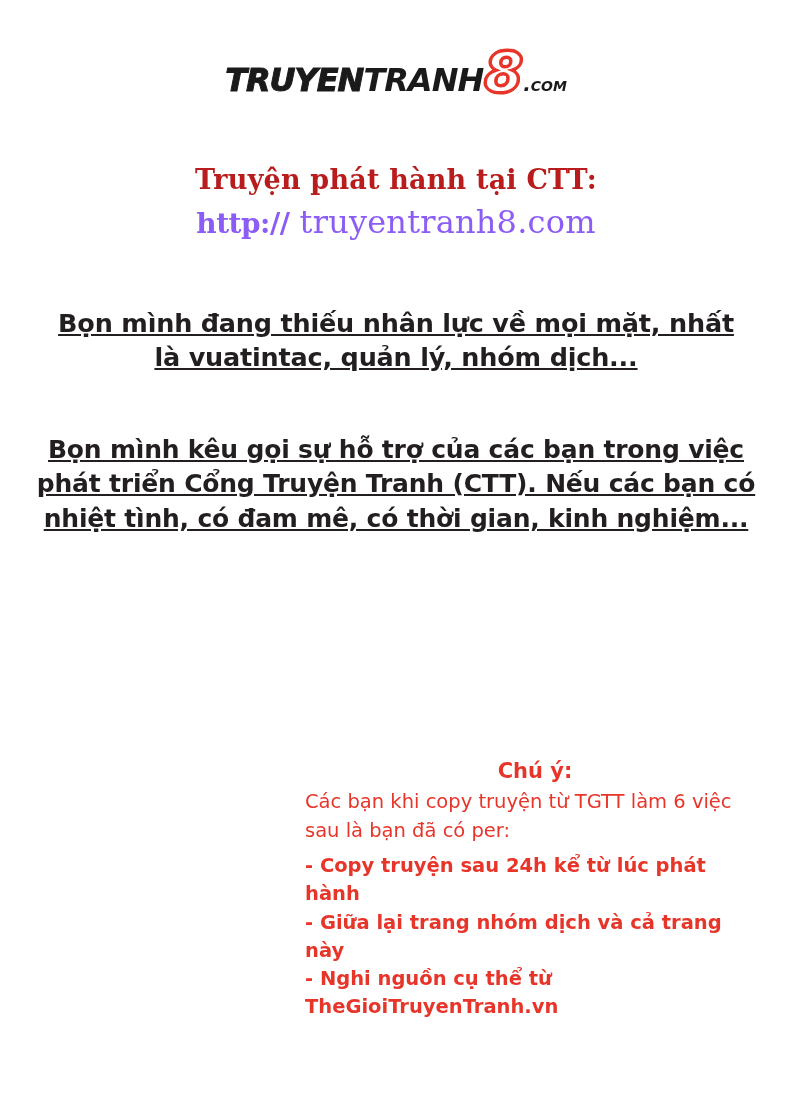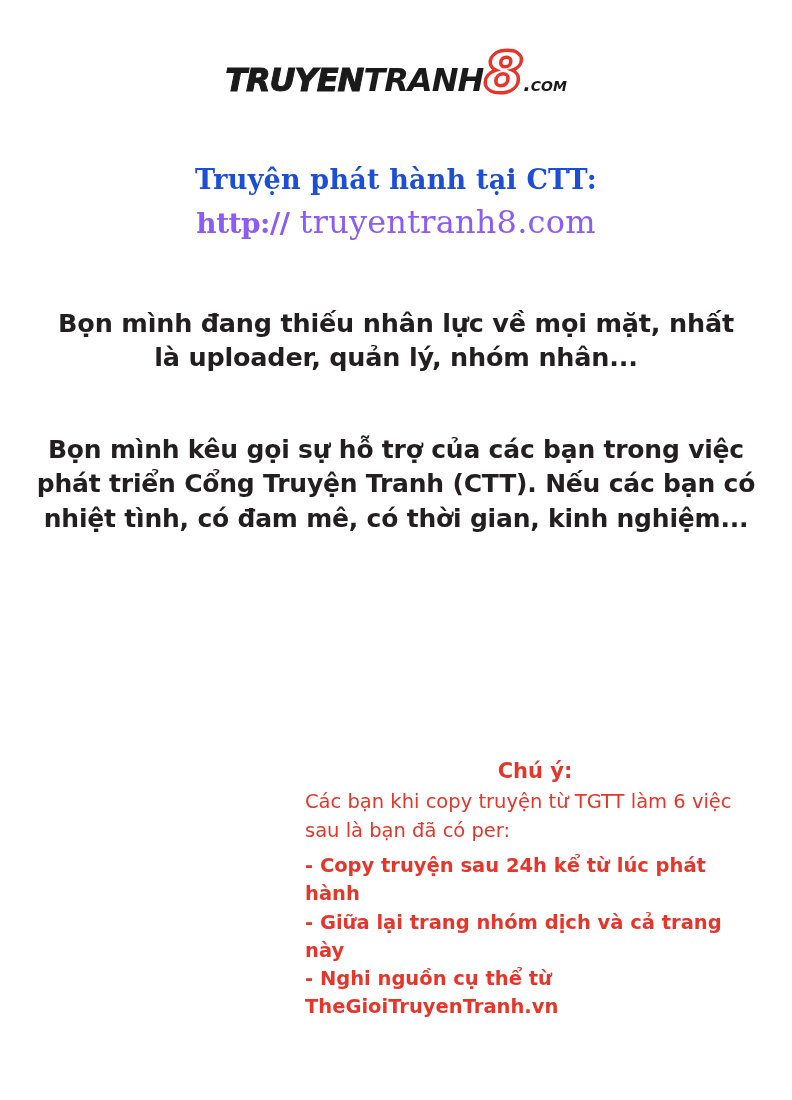--- a/index.html
+++ b/index.html
@@ -71,21 +71,21 @@
 
   
   .headline {
     text-align: center;
     margin-top: 44px;
   }
   .headline .line1 {
     font-family: "DejaVu Serif", serif;
     font-weight: bold;
     font-size: 27px;
-    color: #1d4ed8;
+    color: #b91c1c;
     letter-spacing: 0.2px;
   }
   .headline .line2 {
     margin-top: 8px;
     font-family: "DejaVu Serif", serif;
     font-size: 32px;
     color: #8b5cf6;
   }
   .headline .line2 .proto {
     font-weight: bold;
@@ -99,20 +99,21 @@
 
   
   .para {
     text-align: center;
     font-family: "DejaVu Sans", sans-serif;
     font-weight: bold;
     color: #231f20;
     font-size: 25.5px;
     line-height: 1.33;
     letter-spacing: -0.2px;
+    text-decoration: underline;
   }
   .para.p1 { margin-top: 66px; }
   .para.p2 { margin-top: 58px; font-size: 25px; line-height: 1.38; }
   .para.p3 { margin-top: 46px; line-height: 1.40; }
 
   .para .ln { display: block; }
 
   
   .note {
     position: absolute;
@@ -158,21 +159,21 @@
   <div class="headline">
     <div class="line1">Truyện phát hành tại CTT:</div>
     <div class="line2">
       <span class="proto">http://</span>
       <span class="dom">truyentranh8.com</span>
     </div>
   </div>
 
   <div class="para p1">
     <span class="ln">Bọn mình đang thiếu nhân lực về mọi mặt, nhất</span>
-    <span class="ln">là uploader, quản lý, nhóm nhân...</span>
+    <span class="ln">là vuatintac, quản lý, nhóm dịch...</span>
   </div>
 
   <div class="para p2">
     <span class="ln">Bọn mình kêu gọi sự hỗ trợ của các bạn trong việc</span>
     <span class="ln">phát triển Cổng Truyện Tranh (CTT). Nếu các bạn có</span>
     <span class="ln">nhiệt tình, có đam mê, có thời gian, kinh nghiệm...</span>
   </div>
 
 
   <div class="note">

